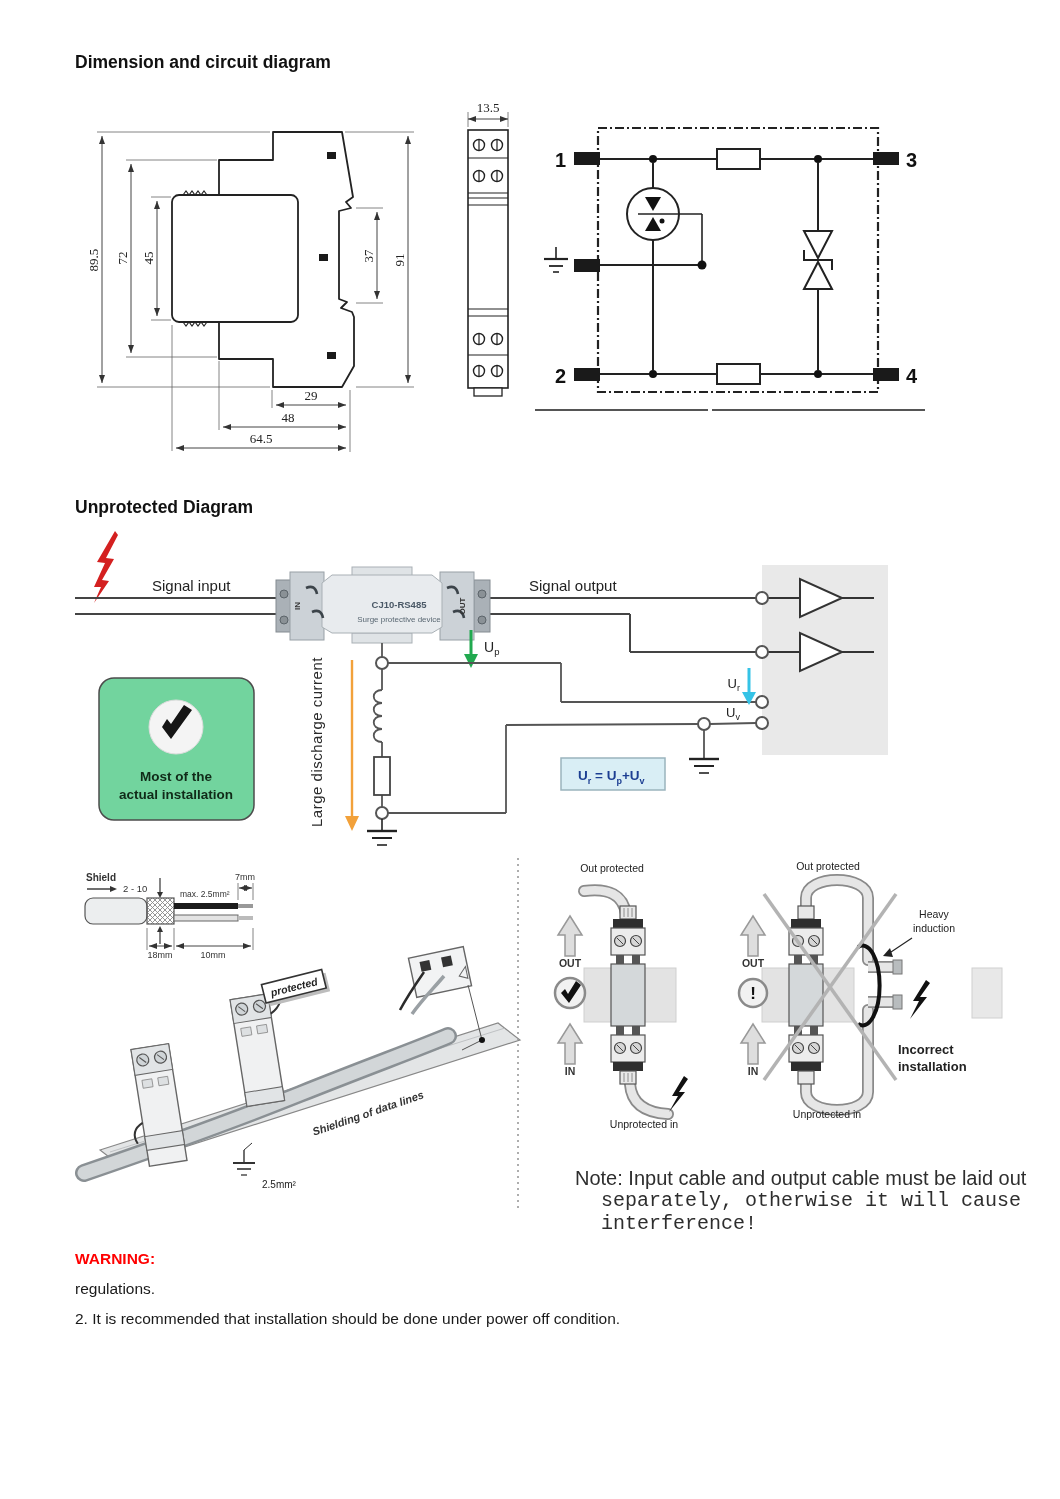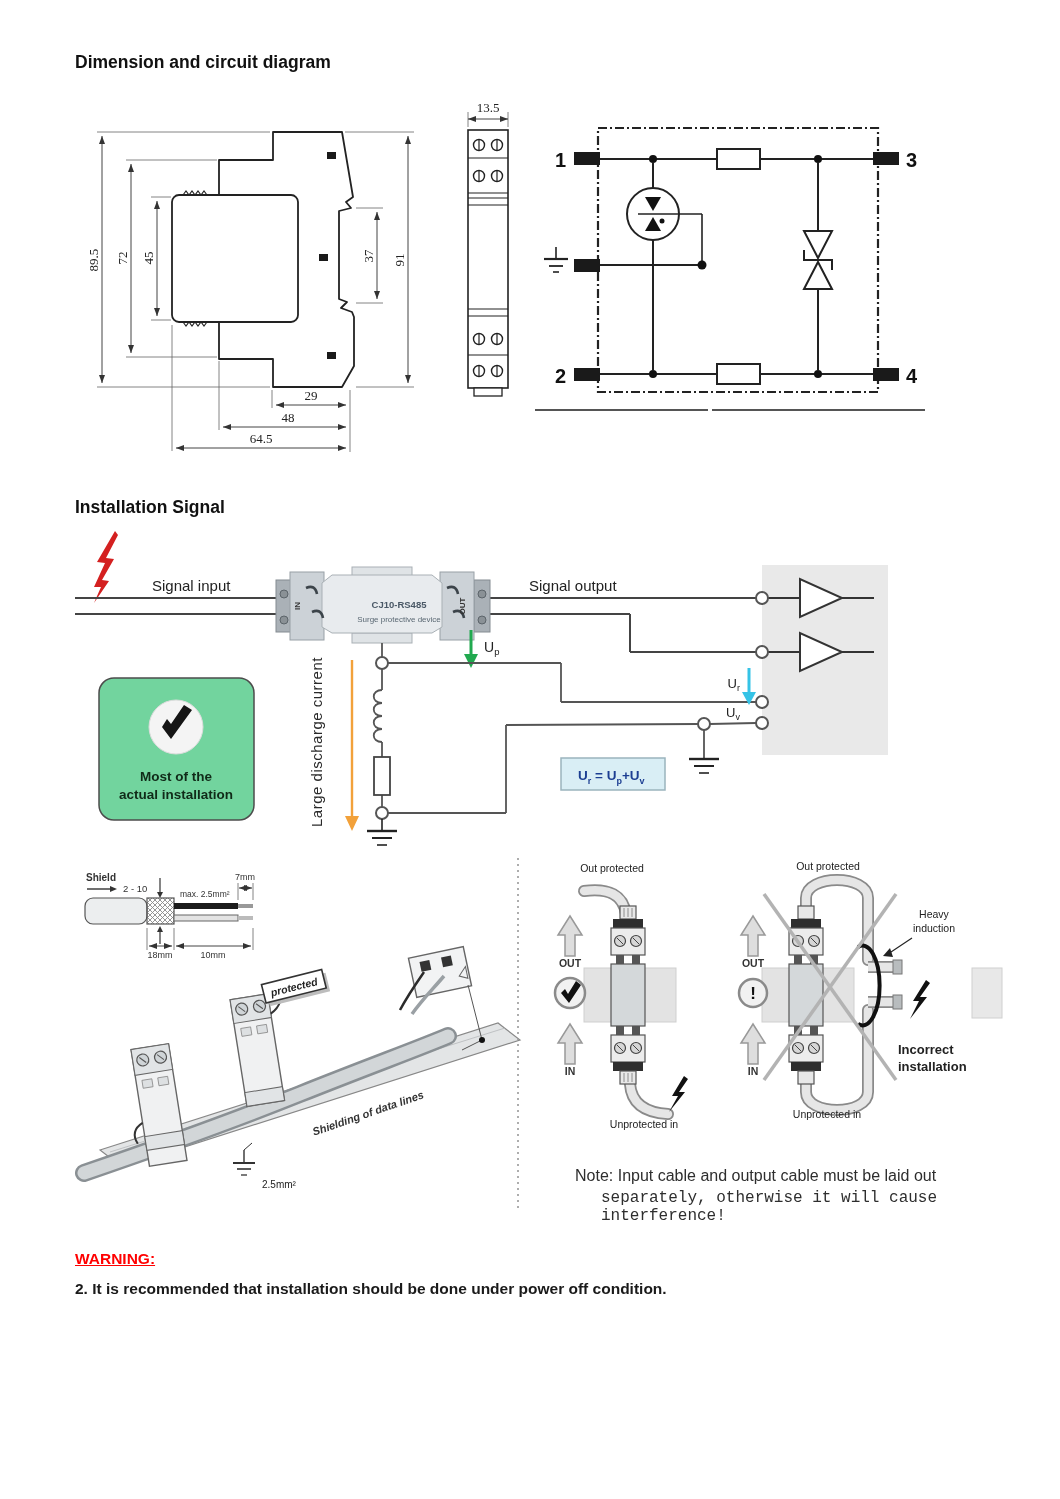--- a/index.html
+++ b/index.html
@@ -5,28 +5,28 @@
   html,body{margin:0;padding:0;background:#fff;}
   .page{position:relative;width:1060px;height:1499px;background:#ffffff;
         font-family:"Liberation Sans",sans-serif;color:#1c1c1c;overflow:hidden;}
   .h-title{position:absolute;font-size:17.5px;font-weight:bold;color:#111;}
   #title-dimension{left:75px;top:52px;}
   #title-installation{left:75px;top:497px;}
   svg{position:absolute;left:0;}
   #svg-top{top:90px;}
   #svg-install{top:520px;}
   #svg-bottom{top:855px;}
-  .note-line{position:absolute;font-size:16px;color:#2e2e2e;}
+  .note-line{position:absolute;font-size:20px;color:#2e2e2e;}
   #note-l1{left:575px;top:1167px;}
   #note-l2{left:601px;top:1189px;font-family:Liberation Mono, monospace;}
   .warn{position:absolute;left:75px;top:1250px;width:917px;font-size:15.5px;color:#1a1a1a;}
-  .warn-heading{color:#ff0000;font-weight:bold;margin:0 0 6px 0;text-decoration:underline;}
+  .warn-heading{color:#ff0000;font-weight:bold;margin:0 0 6px 0;}
   .warn-line1{text-align:justify;text-align-last:justify;line-height:30px;margin:0;}
   .warn-line2{line-height:30px;margin:0;}
-  .warn-item2{line-height:30px;margin:0;font-weight:bold;}
+  .warn-item2{line-height:30px;margin:0;}
   text{font-family:"Liberation Sans",sans-serif;}
   .dimtxt{font-family:"Liberation Serif",serif;font-size:13px;fill:#222;}
   .lbl{fill:#222;}
 </style>
 </head>
 <body>
 
 <div class="page">
 
   <div class="h-title" id="title-dimension">Dimension and circuit diagram</div>
@@ -185,21 +185,21 @@
       </g>
       <g font-size="20" font-weight="700" fill="#111">
         <text x="566" y="167" text-anchor="end">1</text>
         <text x="906" y="167">3</text>
         <text x="566" y="383" text-anchor="end">2</text>
         <text x="906" y="383">4</text>
       </g>
     </g>
   </svg>
 
-  <div class="h-title" id="title-installation">Installation Signal</div>
+  <div class="h-title" id="title-installation">Unprotected Diagram</div>
 
   <svg id="svg-install" width="1060" height="330" viewBox="0 520 1060 330">
 
     <polygon points="115,531 97,562 105,563 94,587 101,587 94,603 109,581 102,580 114,559 106,558 118,535" fill="#d42020"></polygon>
 
     <rect x="762" y="565" width="126" height="190" fill="#e9e9e9"></rect>
 
     <g stroke="#444" stroke-width="2">
       <line x1="75" y1="598" x2="276" y2="598"></line>
         <line x1="75" y1="614" x2="276" y2="614"></line>
@@ -503,16 +503,17 @@
       <text x="898" y="1071" font-size="13" font-weight="700" fill="#222">installation</text>
       <text x="827" y="1118" text-anchor="middle" font-size="10.5" fill="#222">Unprotected in</text>
     </g>
   </svg>
 
   <div class="note-line" id="note-l1">Note: Input cable and output cable must be laid out</div>
   <div class="note-line" id="note-l2">separately, otherwise it will cause interference!</div>
 
   <div class="warn">
     <p class="warn-heading">WARNING:</p>
+    <p class="warn-line2">regulations.</p>
     <p class="warn-item2">2. It is recommended that installation should be done under power off condition.</p>
   </div>
 
 </div>
 
 </body></html>

